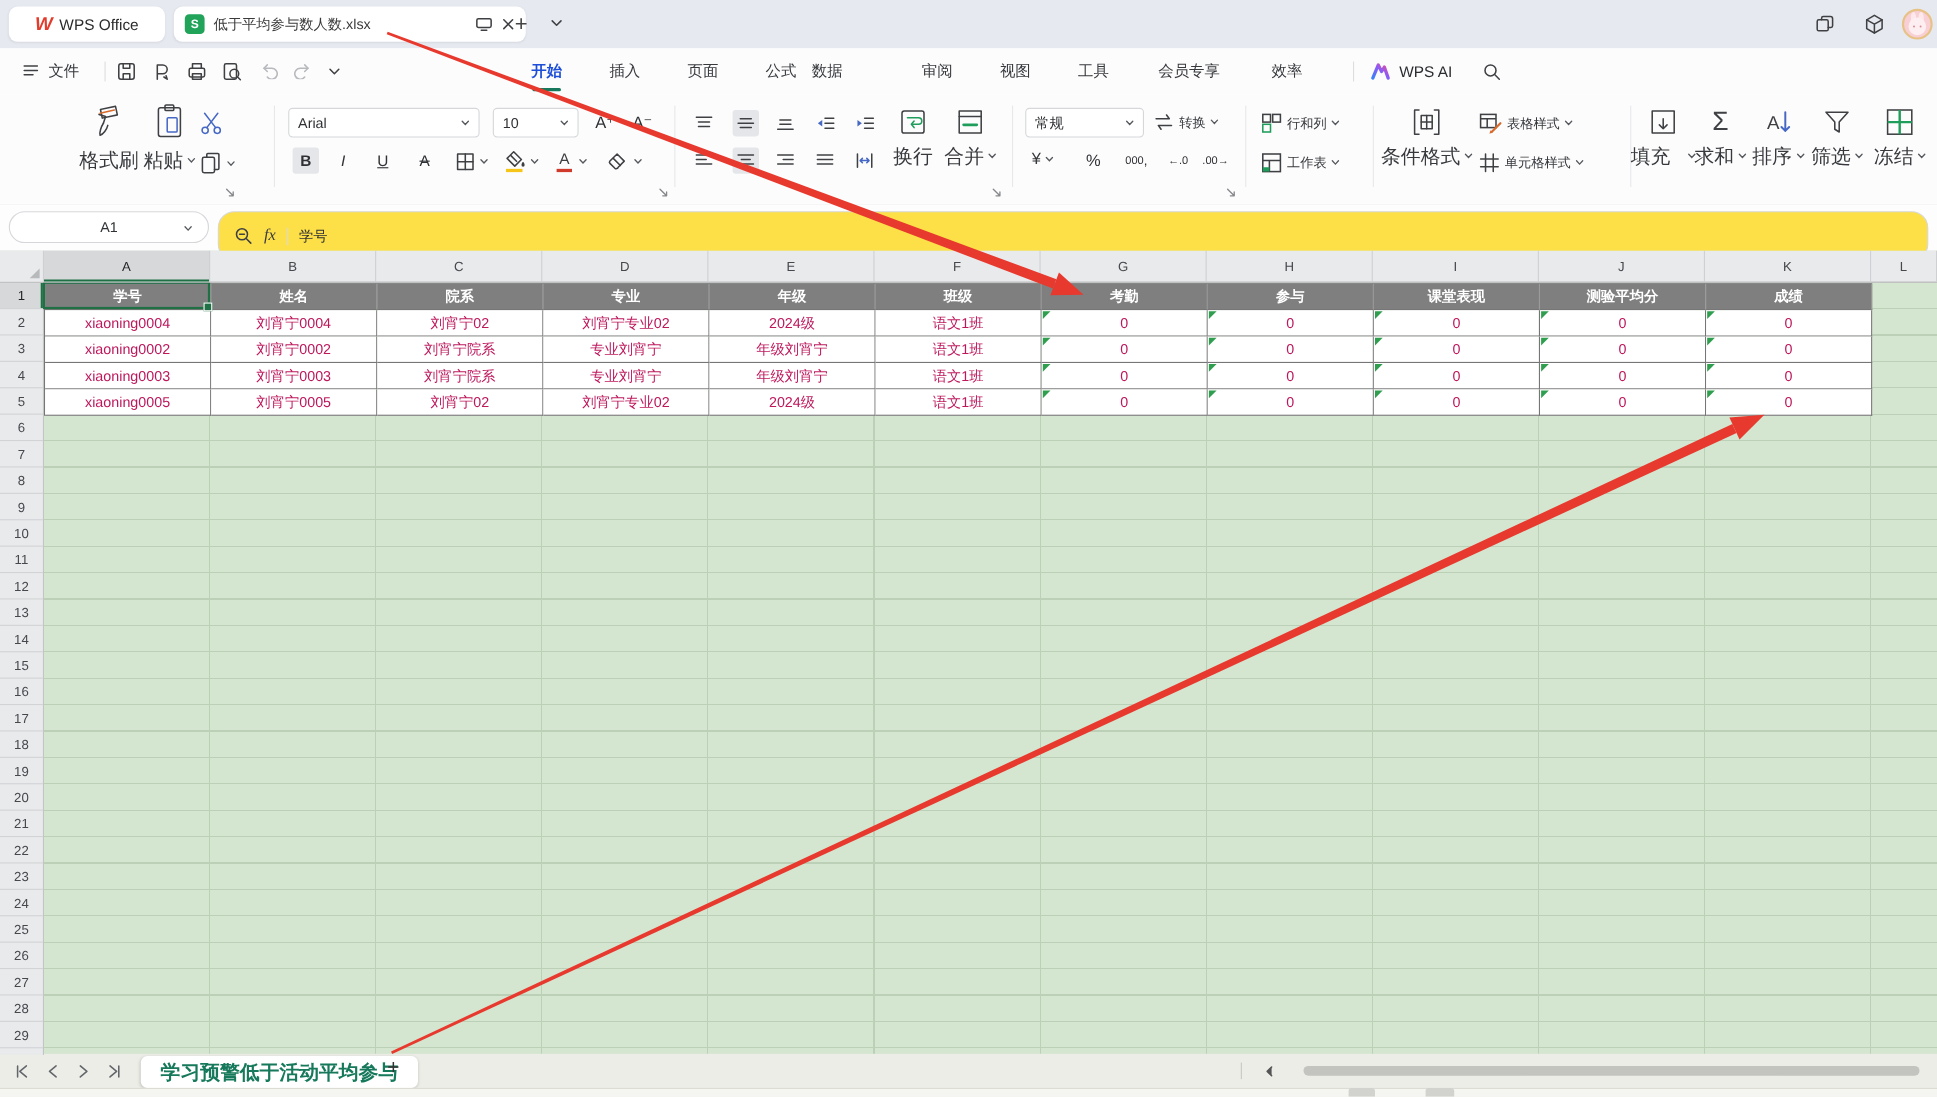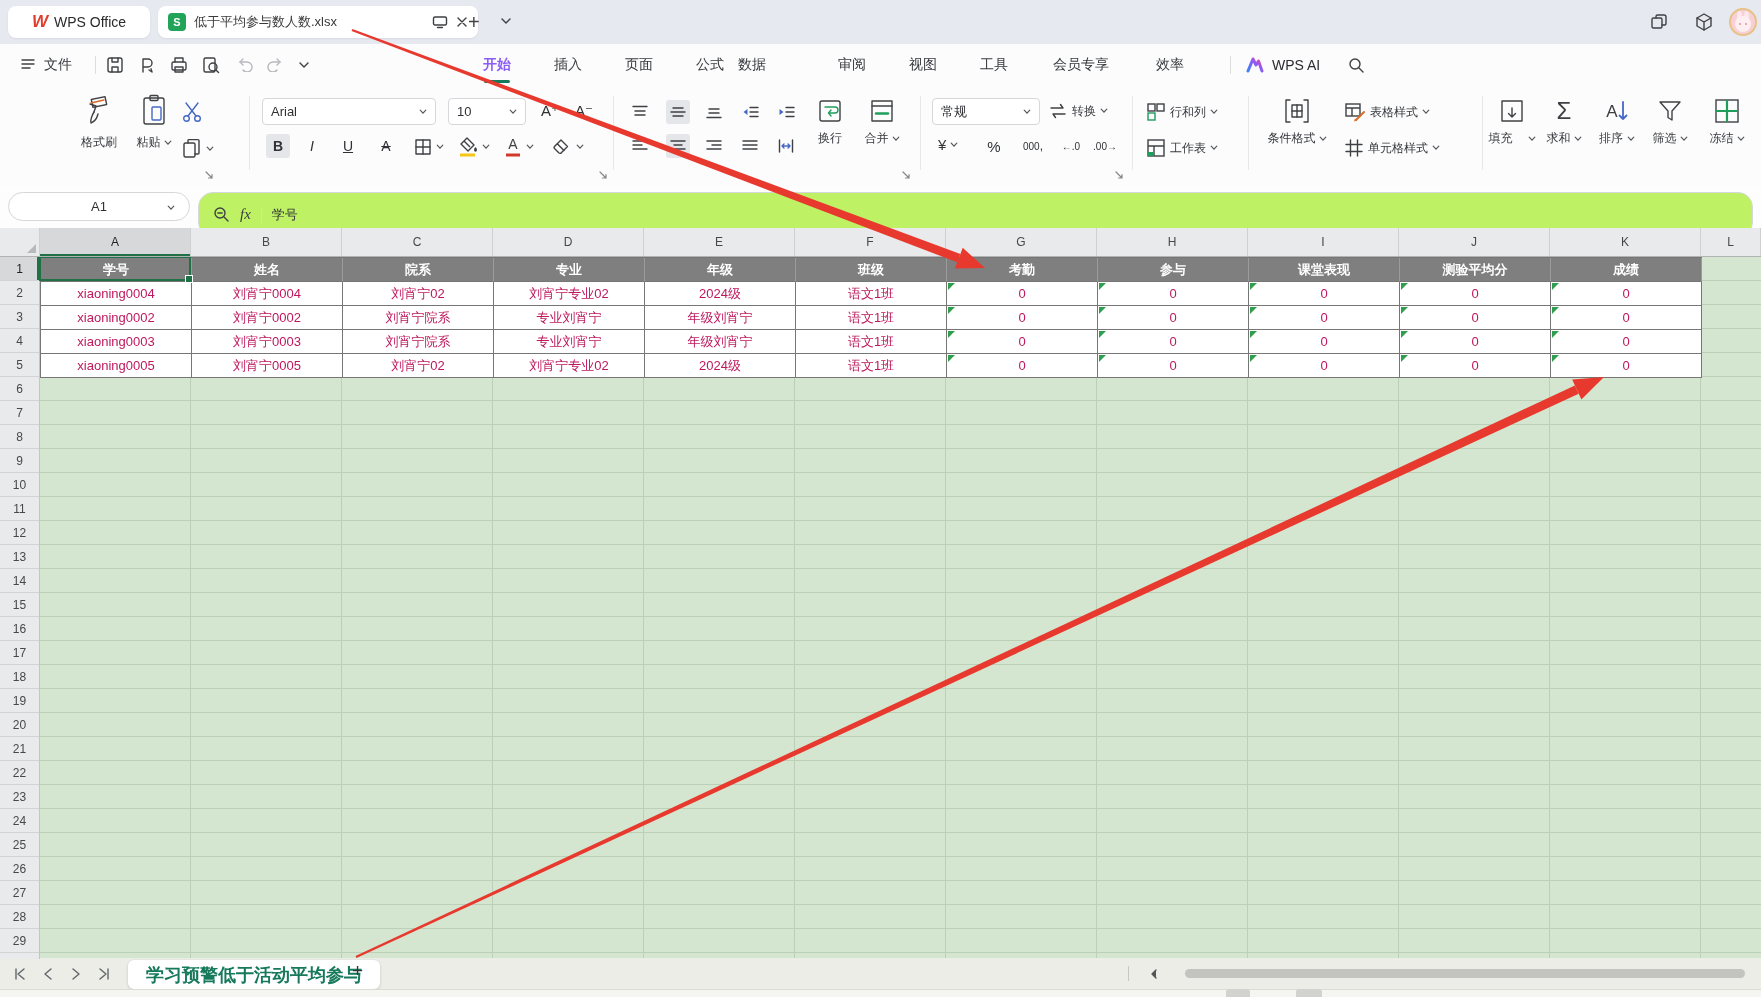--- a/index.html
+++ b/index.html
@@ -27,49 +27,49 @@
   #win-restore-icon{left:1650px;top:13px;}
   #box-icon{left:1694px;top:12px;}
   #avatar{left:1729px;top:8px;width:28px;height:28px;border-radius:50%;
           background:#f8cfd4;border:2px solid #e7c286;box-sizing:border-box;overflow:hidden;}
 
   
   #menubar{left:0;top:44px;width:1761px;height:42px;background:#fcfcfd;}
   #menubar .qa{position:absolute;top:12px;}
   .vdiv{position:absolute;width:1px;background:#dcdde0;}
   .menu-item{position:absolute;top:50%;transform:translate(-50%,-50%);font-size:14px;color:#37393d;white-space:nowrap;cursor:default;}
-  .menu-item.active{color:#8b5cf6;font-weight:bold;}
+  .menu-item.active{color:#1d4ed8;font-weight:bold;}
   .menu-item.active::after{content:"";position:absolute;left:50%;transform:translateX(-50%);
       bottom:-9px;width:26px;height:3px;border-radius:2px;background:#17795b;}
   #wpsai{position:absolute;left:1272px;top:50%;transform:translateY(-50%);font-size:14px;color:#2b2d31;}
   #ai-logo{position:absolute;left:1246px;top:13px;width:18px;height:16px;}
 
   
   #ribbon{left:0;top:86px;width:1761px;height:100px;background:#fcfcfd;border-bottom:1px solid #e3e4e6;}
   .rdiv{position:absolute;top:10px;height:74px;width:1px;background:#e7e8ea;}
   .bigbtn{position:absolute;top:8px;width:56px;height:76px;display:flex;flex-direction:column;
           align-items:center;gap:6px;}
-  .bigbtn .lbl, .rlabel{font-size:12px;color:#37393d;white-space:nowrap;}
+  .bigbtn .lbl, .rlabel{font-size:18px;color:#37393d;white-space:nowrap;}
   .rowbtn{position:absolute;display:flex;align-items:center;gap:4px;font-size:12px;color:#37393d;white-space:nowrap;}
   .glyphbtn{position:absolute;display:flex;align-items:center;justify-content:center;
             width:24px;height:24px;font-size:14px;color:#2f3134;border-radius:3px;}
   .glyphbtn.on{background:#e4e6e9;}
   .selbox{position:absolute;height:27px;border:1px solid #d6d7da;border-radius:4px;background:#fff;
           display:flex;align-items:center;padding:0 8px;font-size:13px;color:#2f3134;box-sizing:border-box;}
   .selbox .sp{flex:1;}
   .tiny{font-size:9px;color:#2f3134;letter-spacing:0;}
 
   
   #formulabar{left:0;top:186px;width:1761px;height:42px;background:#fdfdfe;border-bottom:1px solid #d8d9da;}
   #namebox{position:absolute;left:8px;top:6px;width:182px;height:29px;border:1px solid #d6d7da;
            border-radius:15px;background:#fff;display:flex;align-items:center;justify-content:center;
            font-size:13px;color:#2f3134;box-sizing:border-box;}
   #namebox i.chev{position:absolute;right:14px;top:12px;}
   #formulabox{position:absolute;left:198px;top:6px;right:8px;height:45px;border:1px solid #d6d7da;
-           border-radius:15px;background:#bef264;display:flex;align-items:center;gap:10px;
+           border-radius:15px;background:#fde047;display:flex;align-items:center;gap:10px;
            padding:0 14px;font-size:13px;color:#2f3134;box-sizing:border-box;}
   #fx{font-family:"Liberation Serif","DejaVu Serif",serif;font-style:italic;font-size:15px;color:#3a3c40;}
   #fbar-div{width:1px;height:16px;background:#d9dadc;}
 
   
   #sheet{left:0;top:228px;width:1761px;height:730px;background:#d4e5d0;}
   #colheaders{display:flex;height:28px;background:#e9eaec;border-bottom:1px solid #b2b3b5;position:relative;z-index:3;}
   #corner{width:40px;box-sizing:border-box;border-right:1px solid #cfd0d2;position:relative;background:#e9eaec;}
   #corner::after{content:"";position:absolute;right:3px;bottom:3px;border-style:solid;
       border-width:0 0 9px 9px;border-color:transparent transparent #b8b9bb transparent;}

